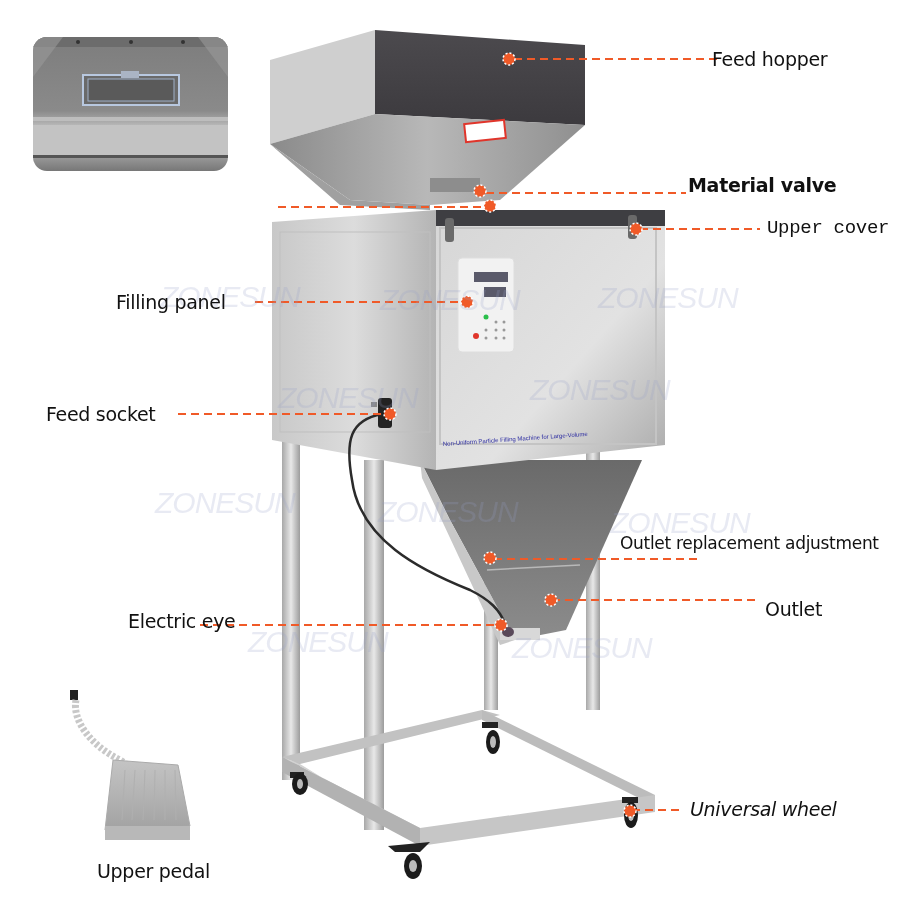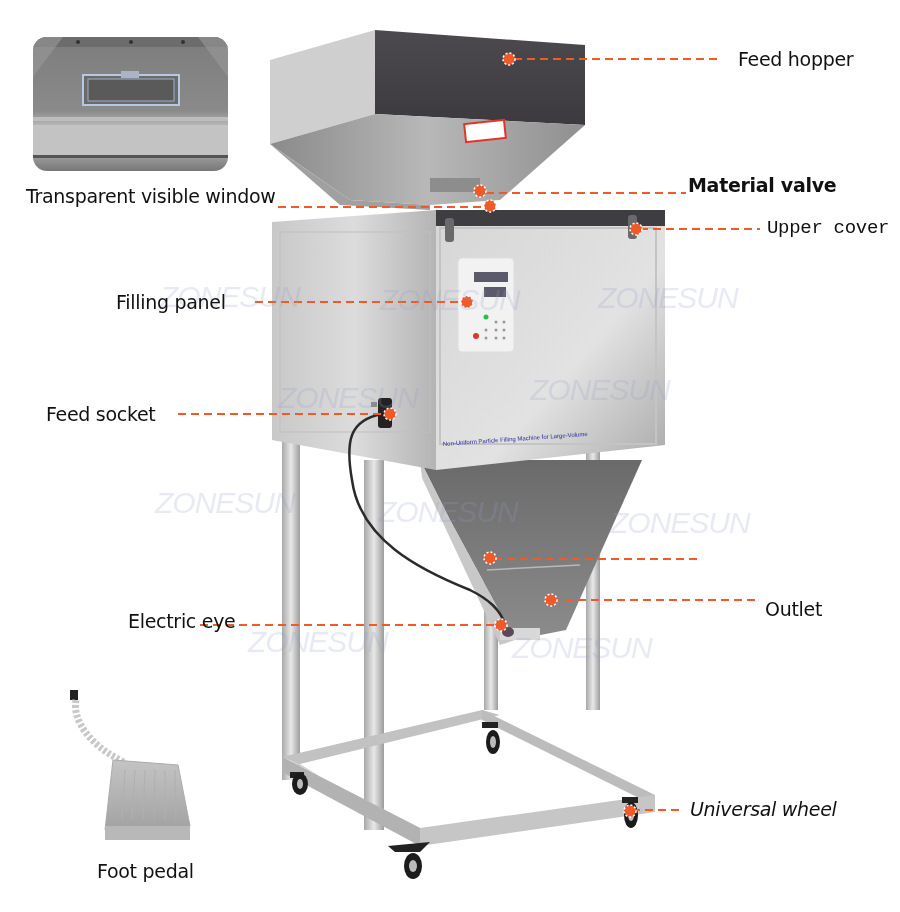--- a/index.html
+++ b/index.html
@@ -216,23 +216,23 @@
   <div class="watermark" style="left:380px; top:285px;">ZONESUN</div>
   <div class="watermark" style="left:598px; top:283px;">ZONESUN</div>
   <div class="watermark" style="left:278px; top:383px;">ZONESUN</div>
   <div class="watermark" style="left:530px; top:375px;">ZONESUN</div>
   <div class="watermark" style="left:155px; top:488px;">ZONESUN</div>
   <div class="watermark" style="left:378px; top:497px;">ZONESUN</div>
   <div class="watermark" style="left:610px; top:508px;">ZONESUN</div>
   <div class="watermark" style="left:248px; top:627px;">ZONESUN</div>
   <div class="watermark" style="left:512px; top:633px;">ZONESUN</div>
 
-  <div class="label" style="left:738px; top:50px;text-align:right;">Feed hopper</div>
-  <div class="label" style="left:26px; top:187px;">Transparent visible window</div>
+  <div class="label" style="left:712px; top:50px;text-align:right;">Feed hopper</div>
   <div class="label" style="left:688px; top:176px;font-weight:bold;">Material valve</div>
   <div class="label" style="left:767px; top:219px;font-family:Liberation Mono, monospace;">Upper cover</div>
   <div class="label" style="left:116px; top:293px;">Filling panel</div>
   <div class="label" style="left:46px; top:405px;">Feed socket</div>
+  <div class="label" style="left:620px; top:535px; font-size:17px;">Outlet replacement  adjustment</div>
   <div class="label" style="left:765px; top:592px;margin-top:8px;">Outlet</div>
   <div class="label" style="left:89px; top:612px;margin-left:39px;">Electric eye</div>
   <div class="label" style="left:690px; top:800px;font-style:italic;">Universal wheel</div>
-  <div class="label" style="left:97px; top:862px;">Foot pedal</div>
+  <div class="label" style="left:97px; top:862px;">Upper pedal</div>
 </div>
 
 </body></html>

